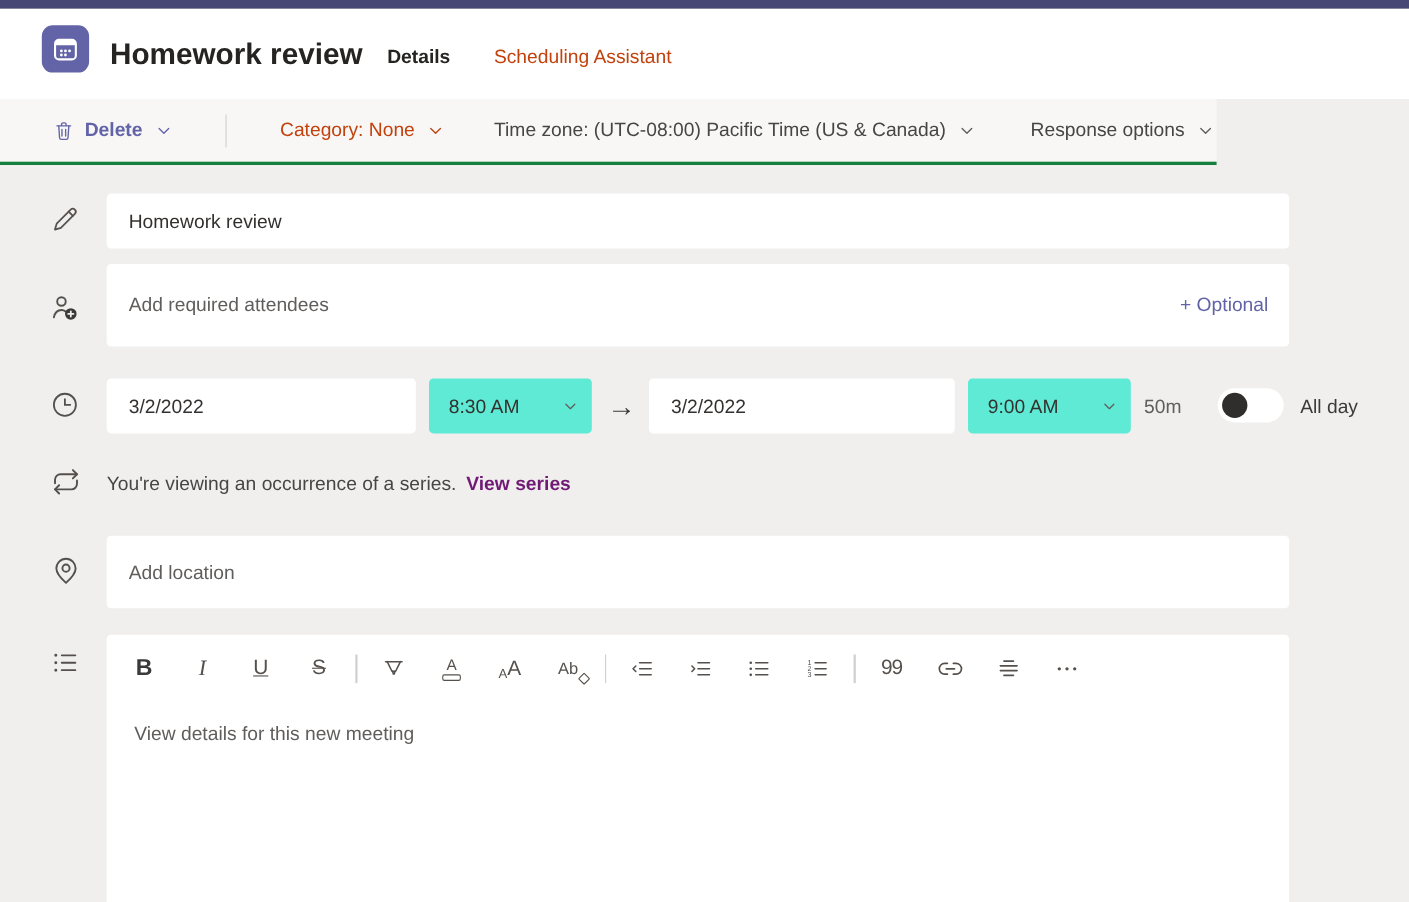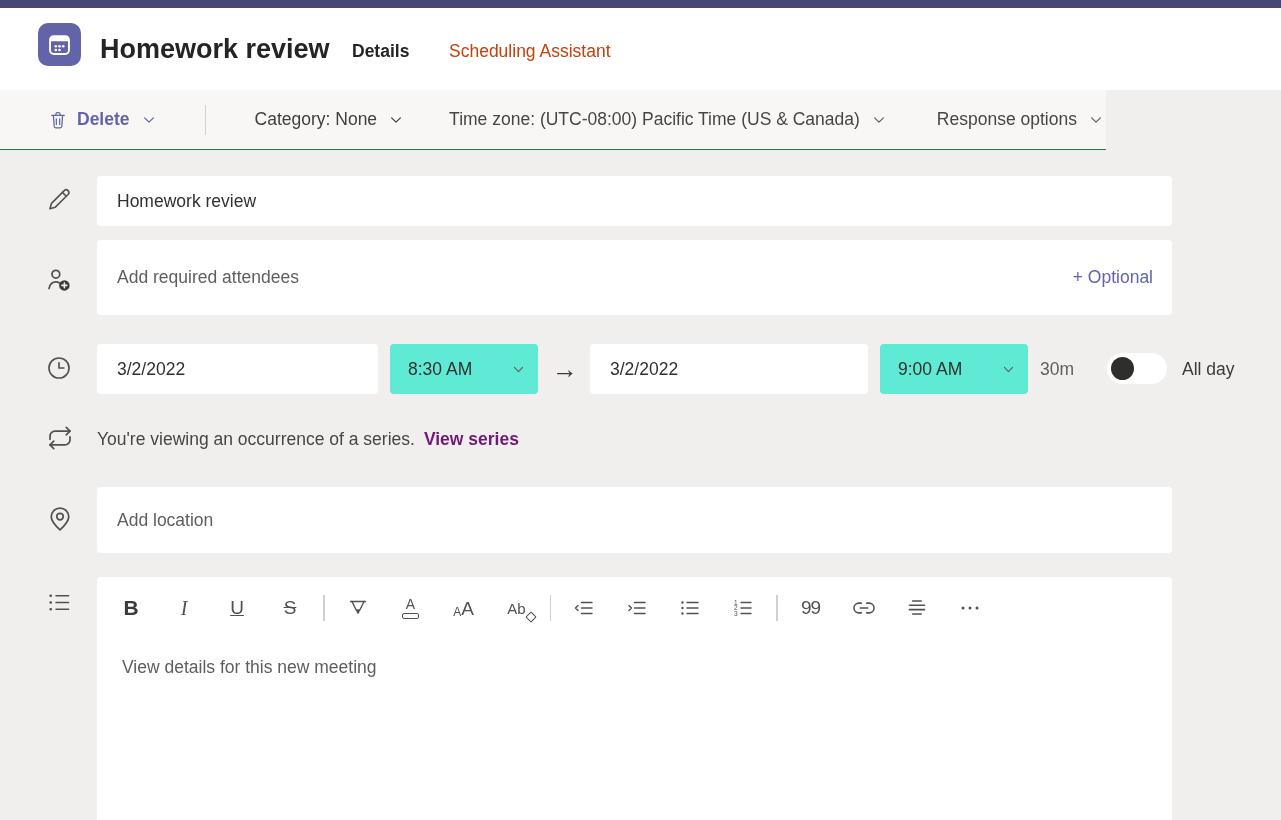--- a/index.html
+++ b/index.html
@@ -17,25 +17,25 @@
   .page-title { position:absolute; left:100px; top:0; height:82px; line-height:82px;
                 font-size:27px; font-weight:bold; color:#252423; }
   .tab { position:absolute; top:0; height:106px; line-height:86px; font-size:17.5px; cursor:pointer; }
   .tab-active { left:352px; color:#252423; font-weight:bold; }
   .tab-active::after { content:""; position:absolute; left:0; right:0; bottom:0; height:5px;
                        border-radius:3px; background:#6264A7; }
   .tab-inactive { left:449px; color:#c2410c; font-weight:normal; }
 
   
   .cmdbar { position:absolute; left:0; top:90px; width:1106px; height:60px; background:#f8f7f6;
-            border-bottom:1px solid #15803d; display:flex; align-items:center; padding-left:48px;gap:24px; }
+            border-bottom:3px solid #15803d; display:flex; align-items:center; padding-left:48px;gap:24px; }
   .cmd { display:flex; align-items:center; gap:9px; font-size:17.5px; cursor:pointer; white-space:nowrap; }
   .cmd-delete { color:#6264A7; font-weight:bold; }
   .cmd-sep { width:1px; height:30px; background:#d2d0ce; margin:0 25px; }
-  .cmd-category { color:#404040; margin-right:22px;justify-content:space-between; }
+  .cmd-category { color:#c2410c; margin-right:22px;justify-content:space-between; }
   .cmd-timezone { color:#484644; margin-right:27px; }
   .cmd-response { color:#484644; }
   .chev { display:inline-flex; margin-left:3px; }
 
   
   .content { position:absolute; left:0; top:150px; width:1281px; height:670px; background:#f0efee; }
 
   .row-icon { position:absolute; color:#55504c; }
 
   .field { position:absolute; background:#ffffff; border:none; border-radius:4px; }
@@ -210,21 +210,21 @@
       </div>
       <input class="field f-date2" type="text" style="position: absolute;" value="3/2/2022">
       <div class="time-select f-time2">
         <span>9:00 AM</span>
         <span class="chev">
           <svg width="13" height="13" viewBox="0 0 16 16">
               <path d="M3 5.5l5 5 5-5" fill="none" stroke="currentColor" stroke-width="1.4" stroke-linecap="round" stroke-linejoin="round"></path>
             </svg>
         </span>
       </div>
-      <div class="duration">30m</div>
+      <div class="duration">50m</div>
       <div class="toggle">
         <div class="knob"></div>
       </div>
       <div class="all-day">All day</div>
     </div>
 
     <div class="row-icon" style="left:45px; top:273px;">
       <svg width="30" height="30" viewBox="0 0 24 24" fill="none" stroke="#55504c" stroke-width="1.4" stroke-linecap="round" stroke-linejoin="round">
         <path d="M17 3.5l3 3-3 3"></path>
         <path d="M4 13v-2.5a4 4 0 0 1 4-4h12"></path>

